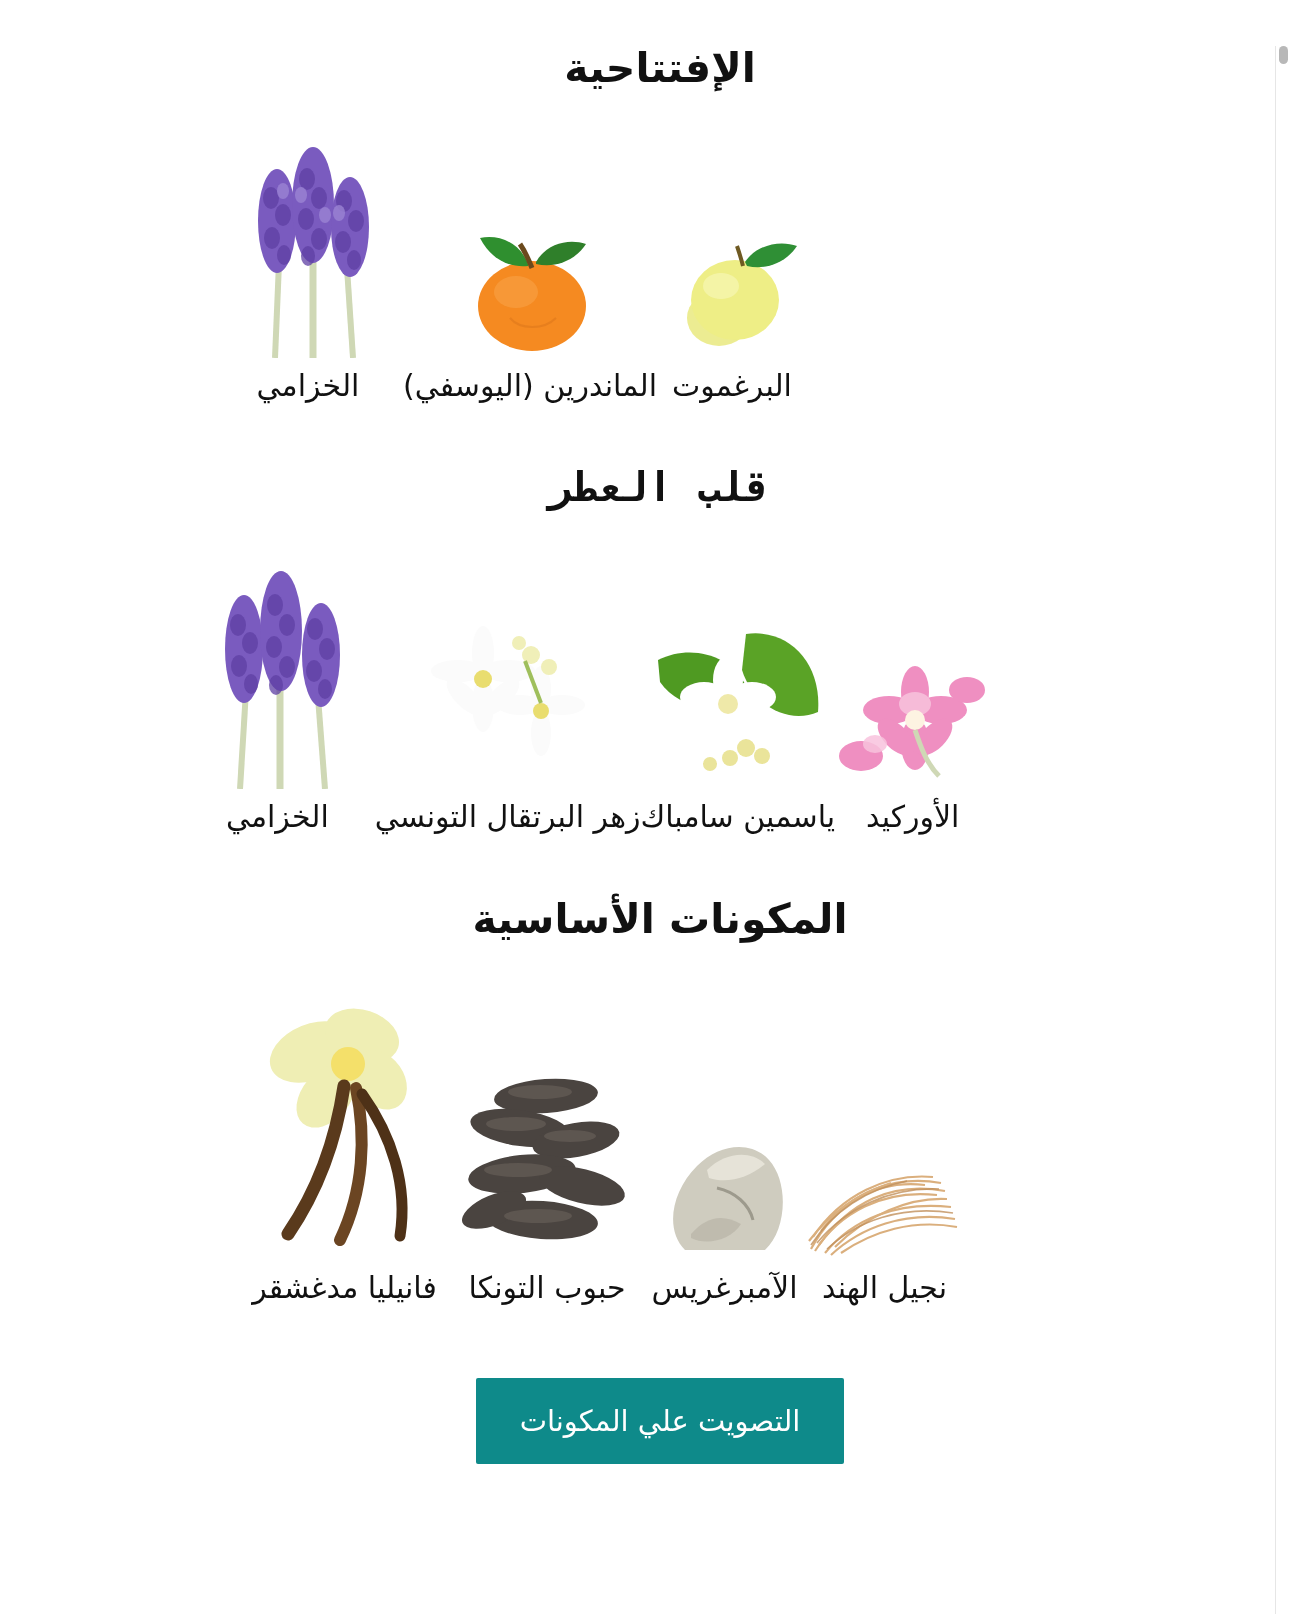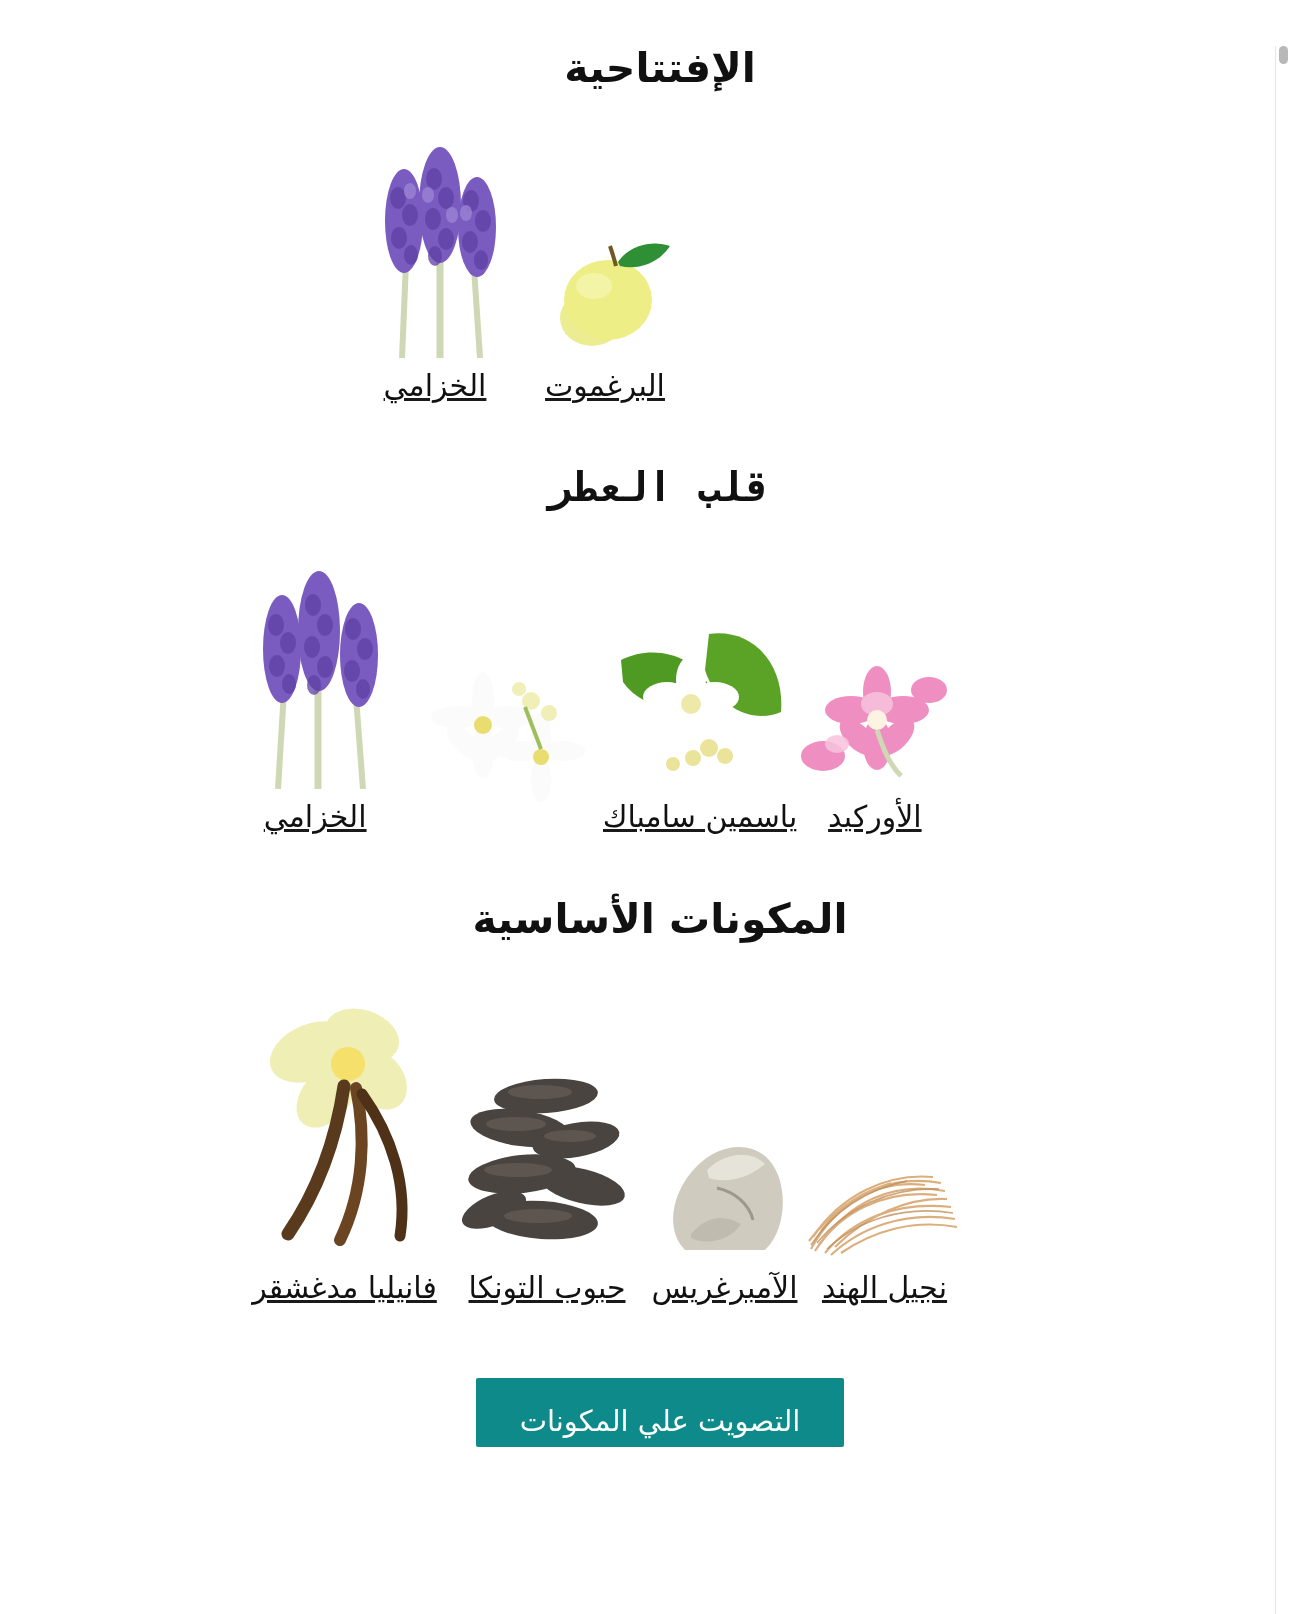--- a/index.html
+++ b/index.html
@@ -55,21 +55,20 @@
     flex-direction: row-reverse;
     justify-content: center;
     align-items: flex-end;
     gap: 0px;
   }
   .note {
     display: flex;
     flex-direction: column;
     align-items: center;
     justify-content: flex-end;
-    text-decoration: underline;
   }
   .note-img {
     display: block;
     background: #ffffff;
     position: relative;
     overflow: hidden;
   }
   .note-label {
     margin-top: 10px;
     font-size: 30px;
@@ -87,21 +86,21 @@
     display: flex;
     justify-content: center;
   }
   .vote-btn {
     background: #0e8a8a;
     color: #ffffff;
     border: none;
     font-family: inherit;
     font-size: 29px;
     padding: 0 44px;
-    height: 69px;
+    height: 86px;
     line-height: 86px;
     cursor: pointer;
     border-radius: 2px;
     white-space: nowrap;
   }
 </style>
 </head>
 <body>
 
 <div class="page">
@@ -144,20 +143,33 @@
               <ellipse cx="88" cy="52" rx="6" ry="8"></ellipse>
               <ellipse cx="112" cy="72" rx="6" ry="8"></ellipse>
               <ellipse cx="126" cy="70" rx="6" ry="8"></ellipse>
             </g>
           </g>
         </svg>
       </div>
       <div class="note-label">الخزامي</div>
     </div>
 
+    <div class="note">
+      <div class="note-img" style="width:160px;height:140px;">
+        <svg class="ill" viewBox="0 0 160 140">
+          <ellipse cx="82" cy="88" rx="54" ry="45" fill="#f58a21"></ellipse>
+          <ellipse cx="66" cy="74" rx="22" ry="16" fill="#f9a246" opacity="0.6"></ellipse>
+          <path d="M78 46 C70 24 48 16 30 20 C40 40 58 50 78 48 Z" fill="#2f8f2f"></path>
+          <path d="M86 44 C96 26 118 20 136 26 C124 44 104 50 86 46 Z" fill="#2f7f2a"></path>
+          <path d="M82 50 C78 40 74 32 70 26" stroke="#6b4a1d" stroke-width="5" fill="none"></path>
+          <path d="M60 100 C70 112 94 112 106 100" stroke="#d9731a" stroke-width="2" fill="none" opacity="0.5"></path>
+        </svg>
+      </div>
+      <div class="note-label">الماندرين (اليوسفي)</div>
+    </div>
 
     <div class="note">
       <div class="note-img" style="width:150px;height:140px;">
         <svg class="ill" viewBox="0 0 150 140">
           <ellipse cx="62" cy="100" rx="32" ry="28" fill="#e9e97f" opacity="0.85"></ellipse>
           <ellipse cx="78" cy="82" rx="44" ry="40" fill="#eeee86"></ellipse>
           <ellipse cx="64" cy="68" rx="18" ry="13" fill="#f6f6b4" opacity="0.7"></ellipse>
           <path d="M88 44 C100 26 124 22 140 28 C128 46 108 52 90 48 Z" fill="#2f8f35"></path>
           <path d="M86 48 C84 40 82 34 80 28" stroke="#6f5a22" stroke-width="4" fill="none"></path>
         </svg>
@@ -223,20 +235,21 @@
           <circle cx="70" cy="70" r="9" fill="#e9dd6f"></circle>
           <circle cx="128" cy="102" r="8" fill="#e9dd6f"></circle>
           <g fill="#f0efb8">
             <circle cx="118" cy="46" r="9"></circle>
             <circle cx="136" cy="58" r="8"></circle>
             <circle cx="106" cy="34" r="7"></circle>
           </g>
           <path d="M112 52 L128 94" stroke="#9fbf5c" stroke-width="4" fill="none"></path>
         </svg>
       </div>
+      <div class="note-label">زهر البرتقال التونسي</div>
     </div>
 
     <div class="note">
       <div class="note-img" style="width:175px;height:165px;">
         <svg class="ill" viewBox="0 0 175 165">
           <path d="M96 10 C140 4 172 40 168 88 C140 100 104 84 92 46 Z" fill="#5aa326"></path>
           <path d="M8 36 C40 20 80 30 96 62 C70 92 30 86 10 58 Z" fill="#4f9a22"></path>
           <g fill="#ffffff">
             <g transform="translate(78,80)">
               <ellipse cx="0" cy="-24" rx="15" ry="24"></ellipse>

